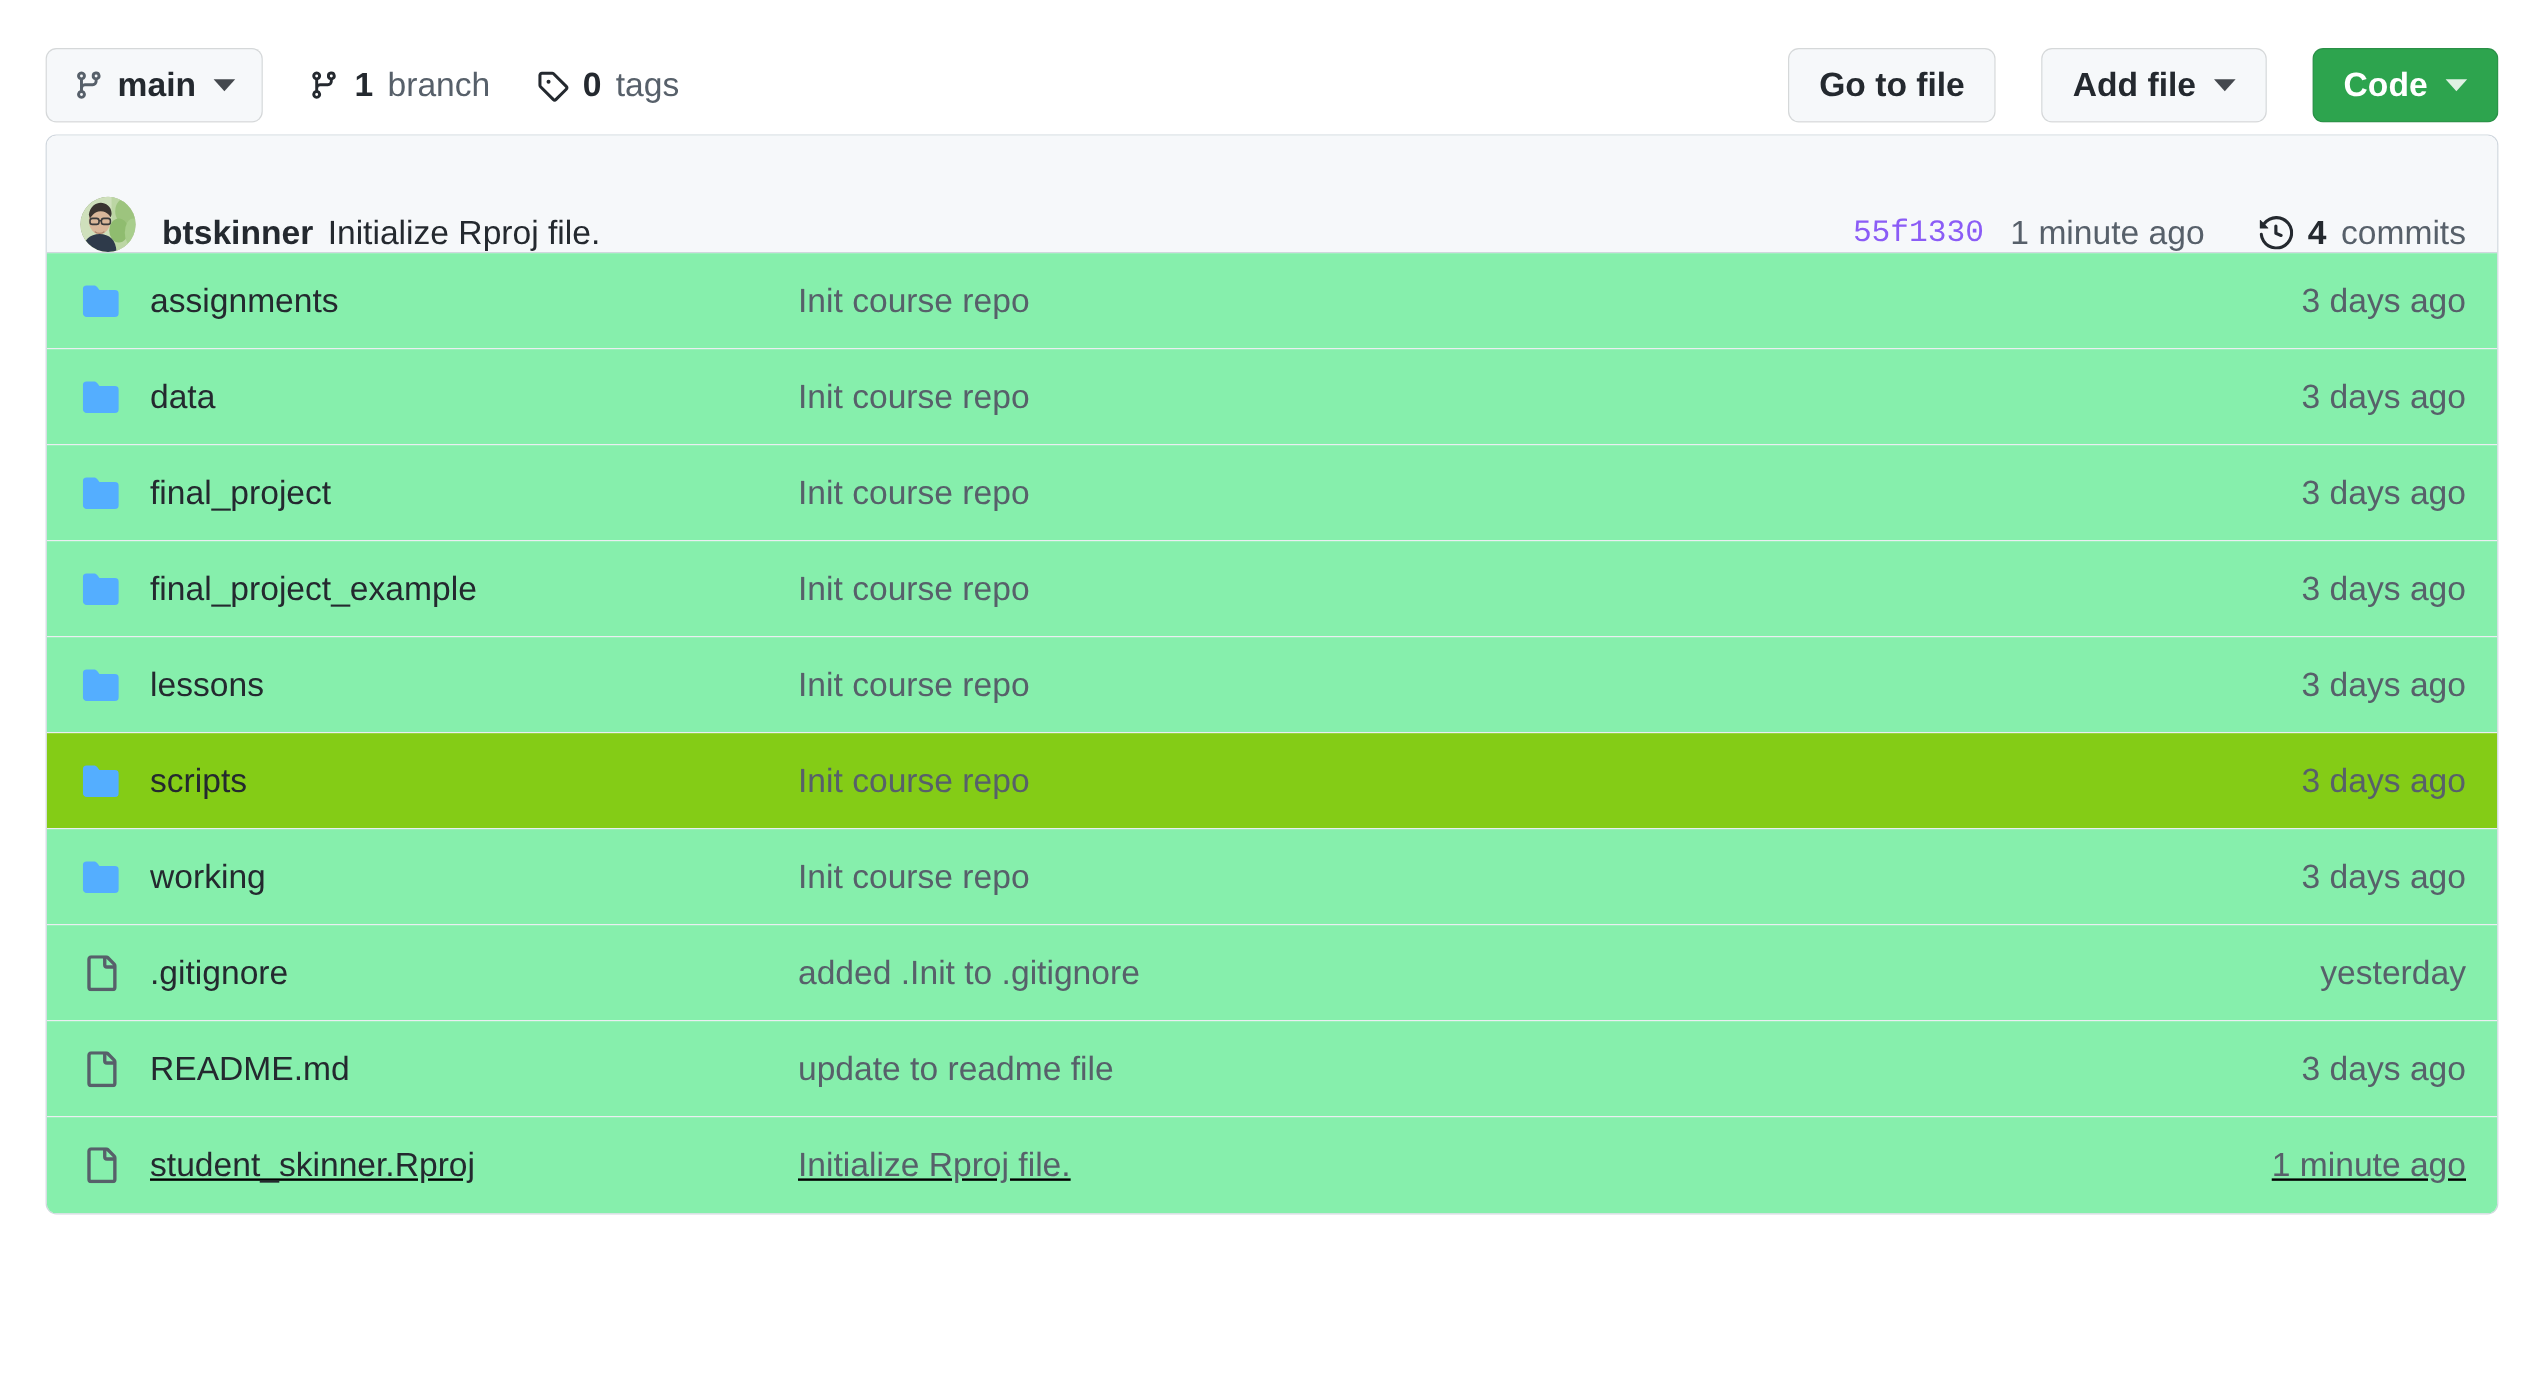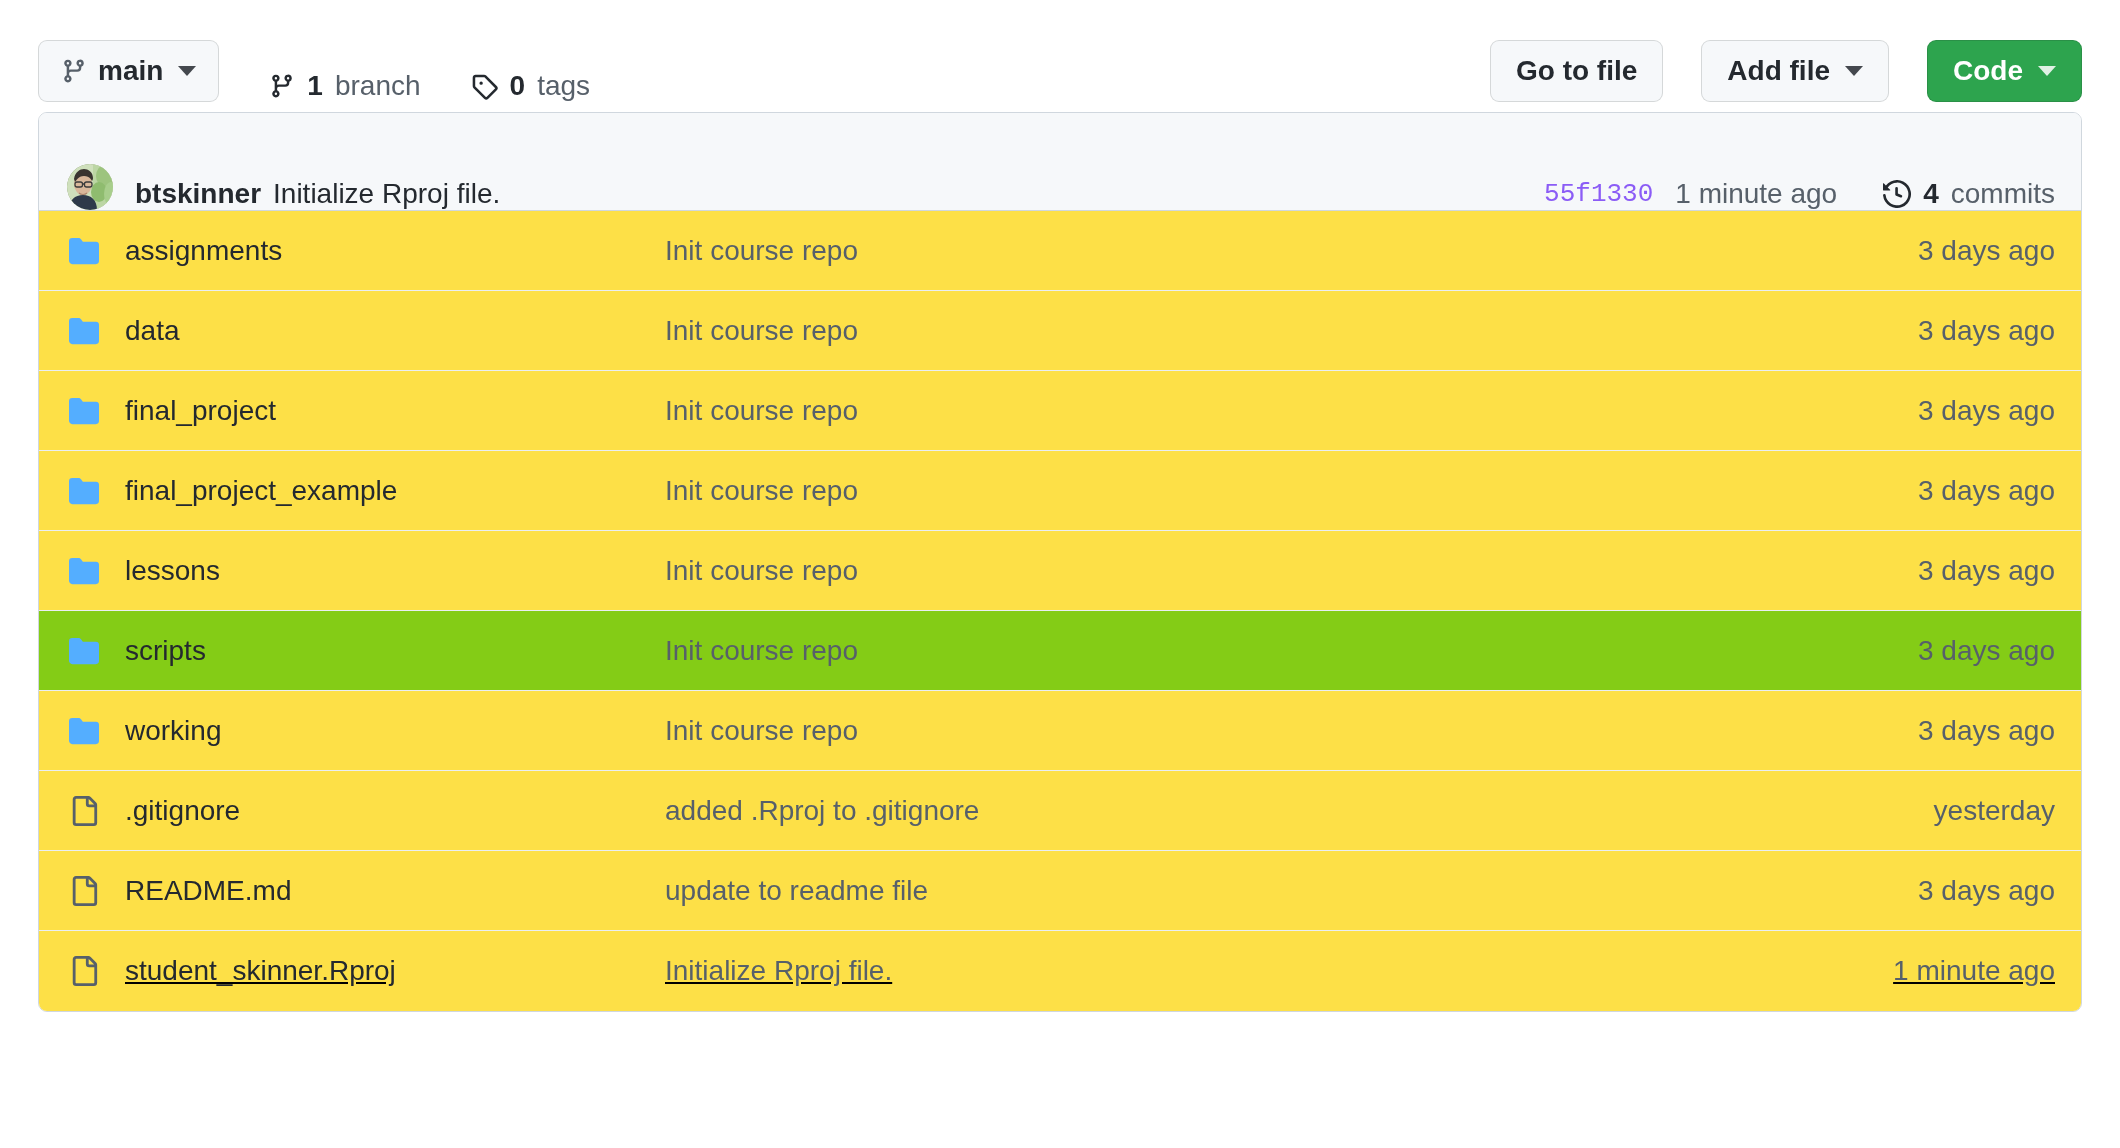--- a/index.html
+++ b/index.html
@@ -24,22 +24,22 @@
 
   
   .toolbar {
     display: flex;
     align-items: center;
     height: 112px;
     padding-top: 30px;
   }
   .toolbar-left {
     display: flex;
-    align-items: flex-end;
-    gap: 12px;
+    align-items: center;
+    gap: 0px;
   }
   .toolbar-right {
     display: flex;
     align-items: center;
     margin-left: auto;
     gap: 38px;
   }
 
   .btn {
     display: inline-flex;
@@ -167,21 +167,21 @@
   }
   .commits-count { font-weight: bold; color:#24292f; }
 
   
   .row {
     display: flex;
     align-items: center;
     height: 80px;
     border-bottom: 1px solid #eaeef2;
     padding: 0 26px 0 28px;
-    background: #fde047;
+    background: #86efac;
   }
   .row:last-child { border-bottom: none; text-decoration: underline; }
   .row.hovered { background: #84cc16; }
 
   .row-icon {
     flex: 0 0 auto;
     width: 34px;
     display: flex;
     align-items: center;
     justify-content: center;
@@ -393,21 +393,21 @@
           <span class="row-msg">Init course repo</span>
           <span class="row-age">3 days ago</span>
         </div>
         <div class="row">
           <span class="row-icon">
             <svg width="30" height="30" viewBox="0 0 16 16" aria-hidden="true">
               <path fill="#57606a" d="M2 1.75C2 .784 2.784 0 3.75 0h6.586c.464 0 .909.184 1.237.513l2.914 2.914c.329.328.513.773.513 1.237v9.586A1.75 1.75 0 0 1 13.25 16h-9.5A1.75 1.75 0 0 1 2 14.25Zm1.75-.25a.25.25 0 0 0-.25.25v12.5c0 .138.112.25.25.25h9.5a.25.25 0 0 0 .25-.25V6h-2.75A1.75 1.75 0 0 1 9 4.25V1.5Zm6.75.062V4.25c0 .138.112.25.25.25h2.688l-.011-.013-2.914-2.914-.013-.011Z"></path>
             </svg>
           </span>
           <span class="row-name">.gitignore</span>
-          <span class="row-msg">added .Rproj to .gitignore</span>
+          <span class="row-msg">added .Init to .gitignore</span>
           <span class="row-age">yesterday</span>
         </div>
         <div class="row">
           <span class="row-icon">
             <svg width="30" height="30" viewBox="0 0 16 16" aria-hidden="true">
               <path fill="#57606a" d="M2 1.75C2 .784 2.784 0 3.75 0h6.586c.464 0 .909.184 1.237.513l2.914 2.914c.329.328.513.773.513 1.237v9.586A1.75 1.75 0 0 1 13.25 16h-9.5A1.75 1.75 0 0 1 2 14.25Zm1.75-.25a.25.25 0 0 0-.25.25v12.5c0 .138.112.25.25.25h9.5a.25.25 0 0 0 .25-.25V6h-2.75A1.75 1.75 0 0 1 9 4.25V1.5Zm6.75.062V4.25c0 .138.112.25.25.25h2.688l-.011-.013-2.914-2.914-.013-.011Z"></path>
             </svg>
           </span>
           <span class="row-name">README.md</span>
           <span class="row-msg">update to readme file</span>

